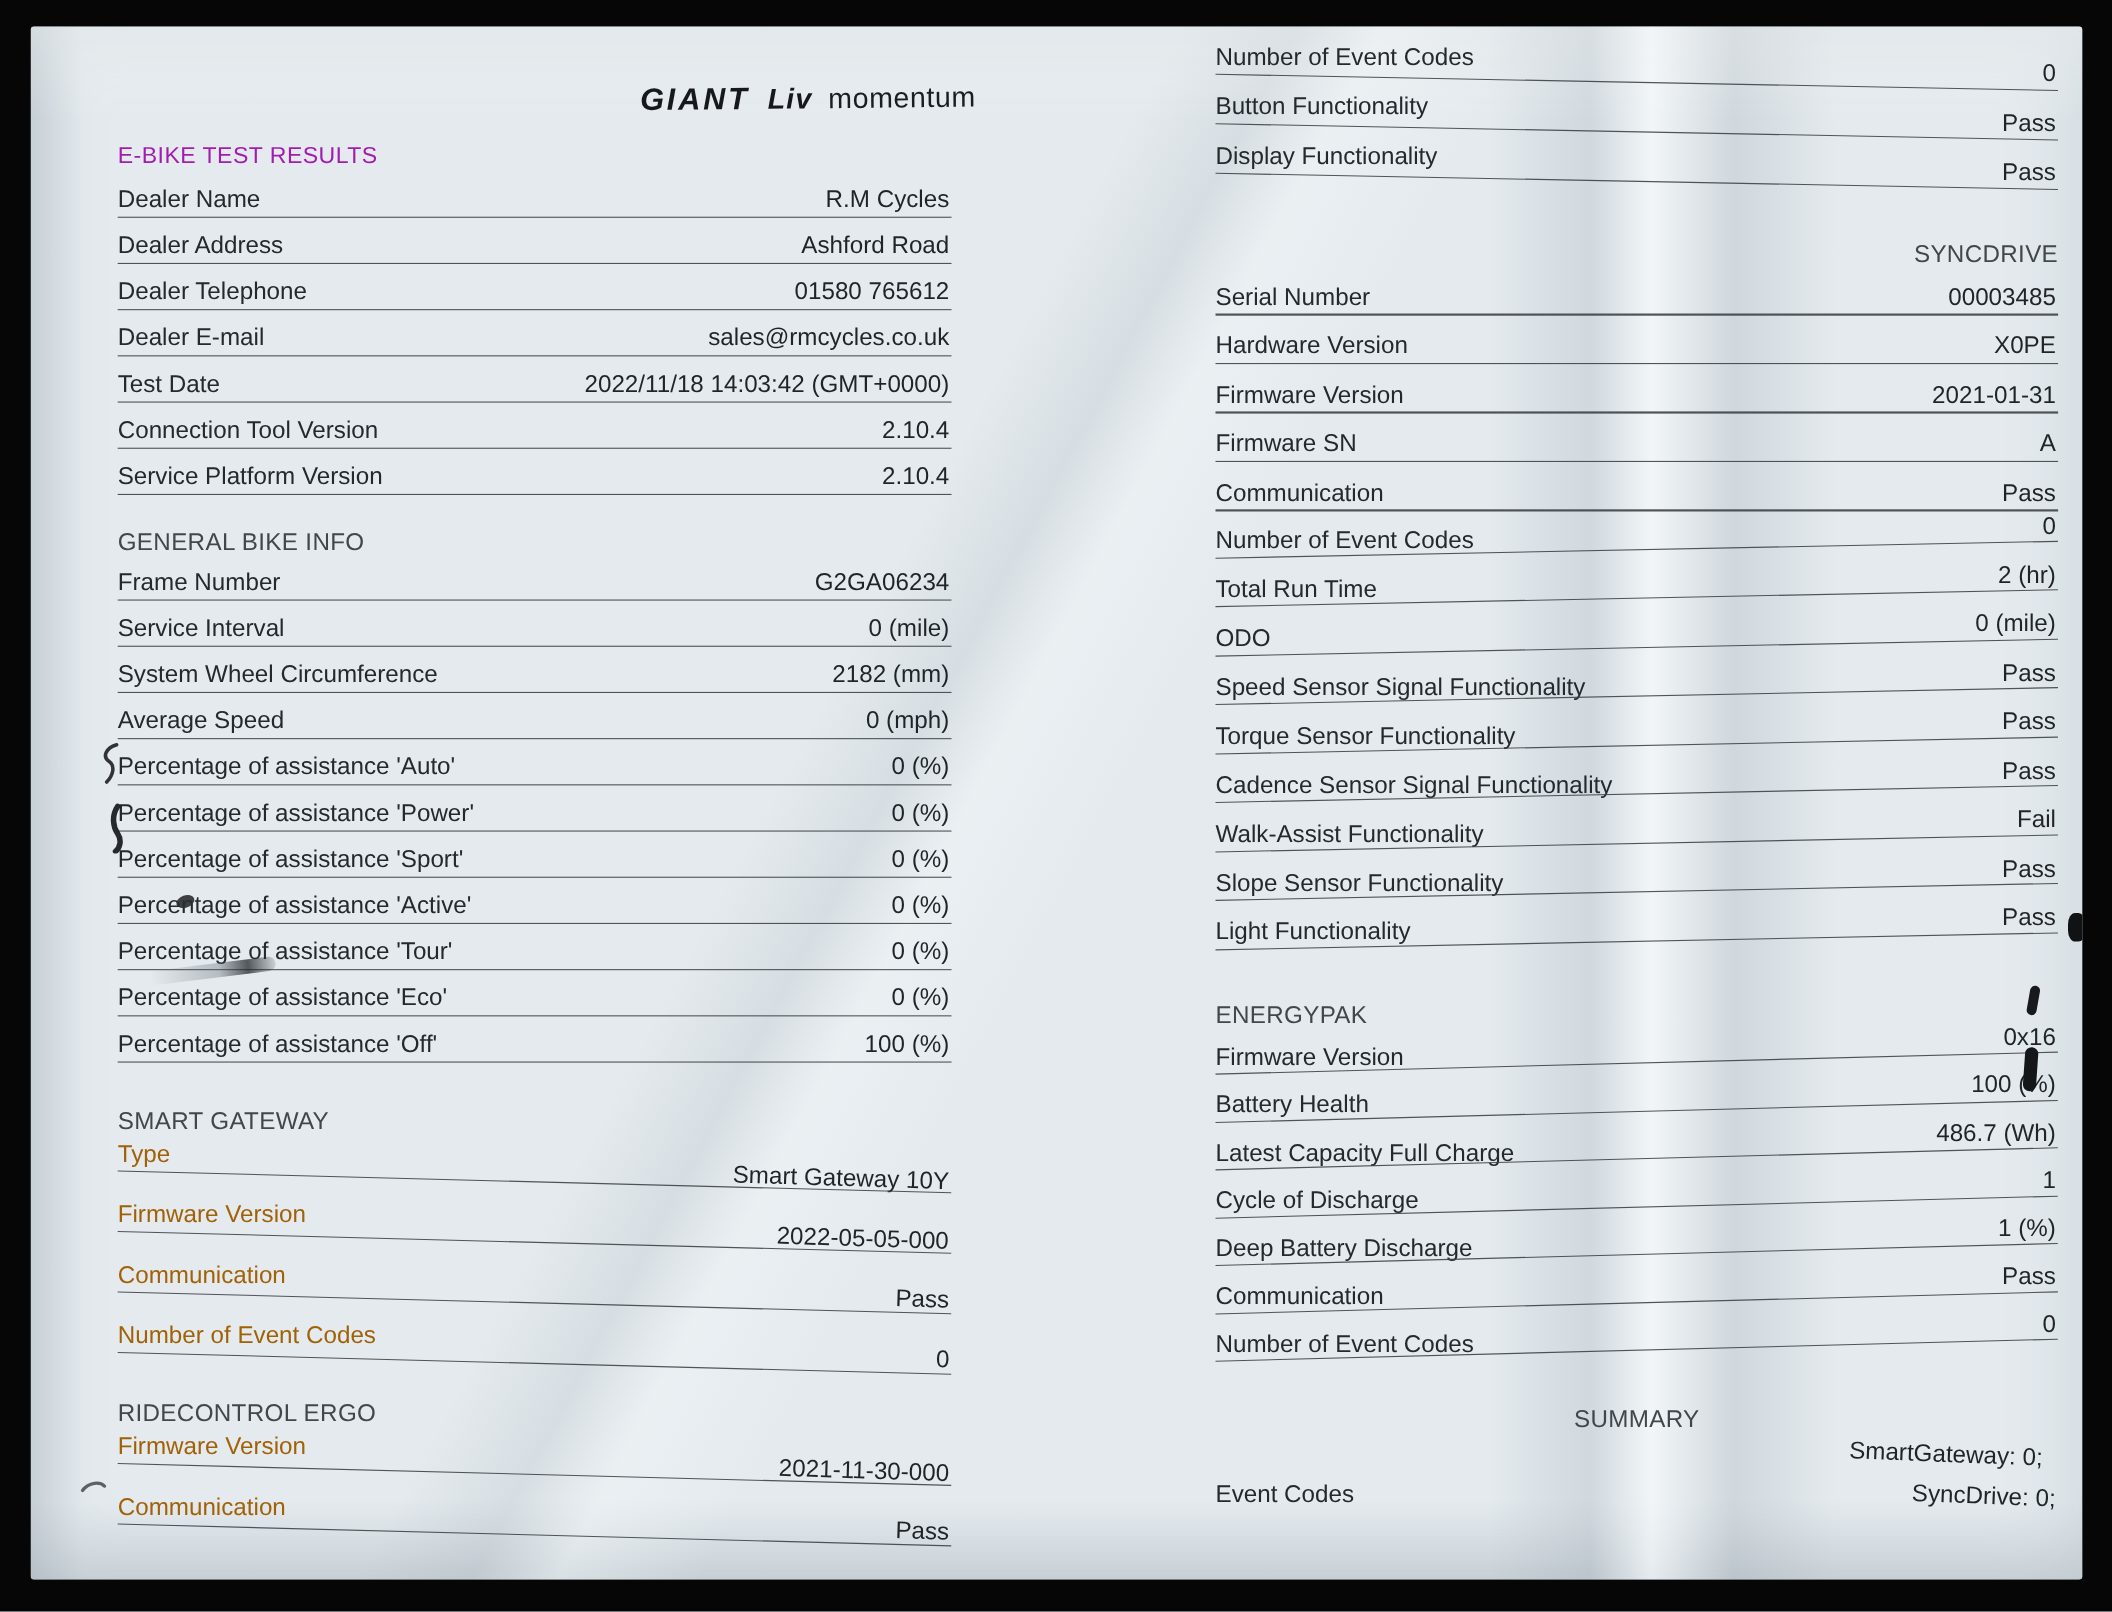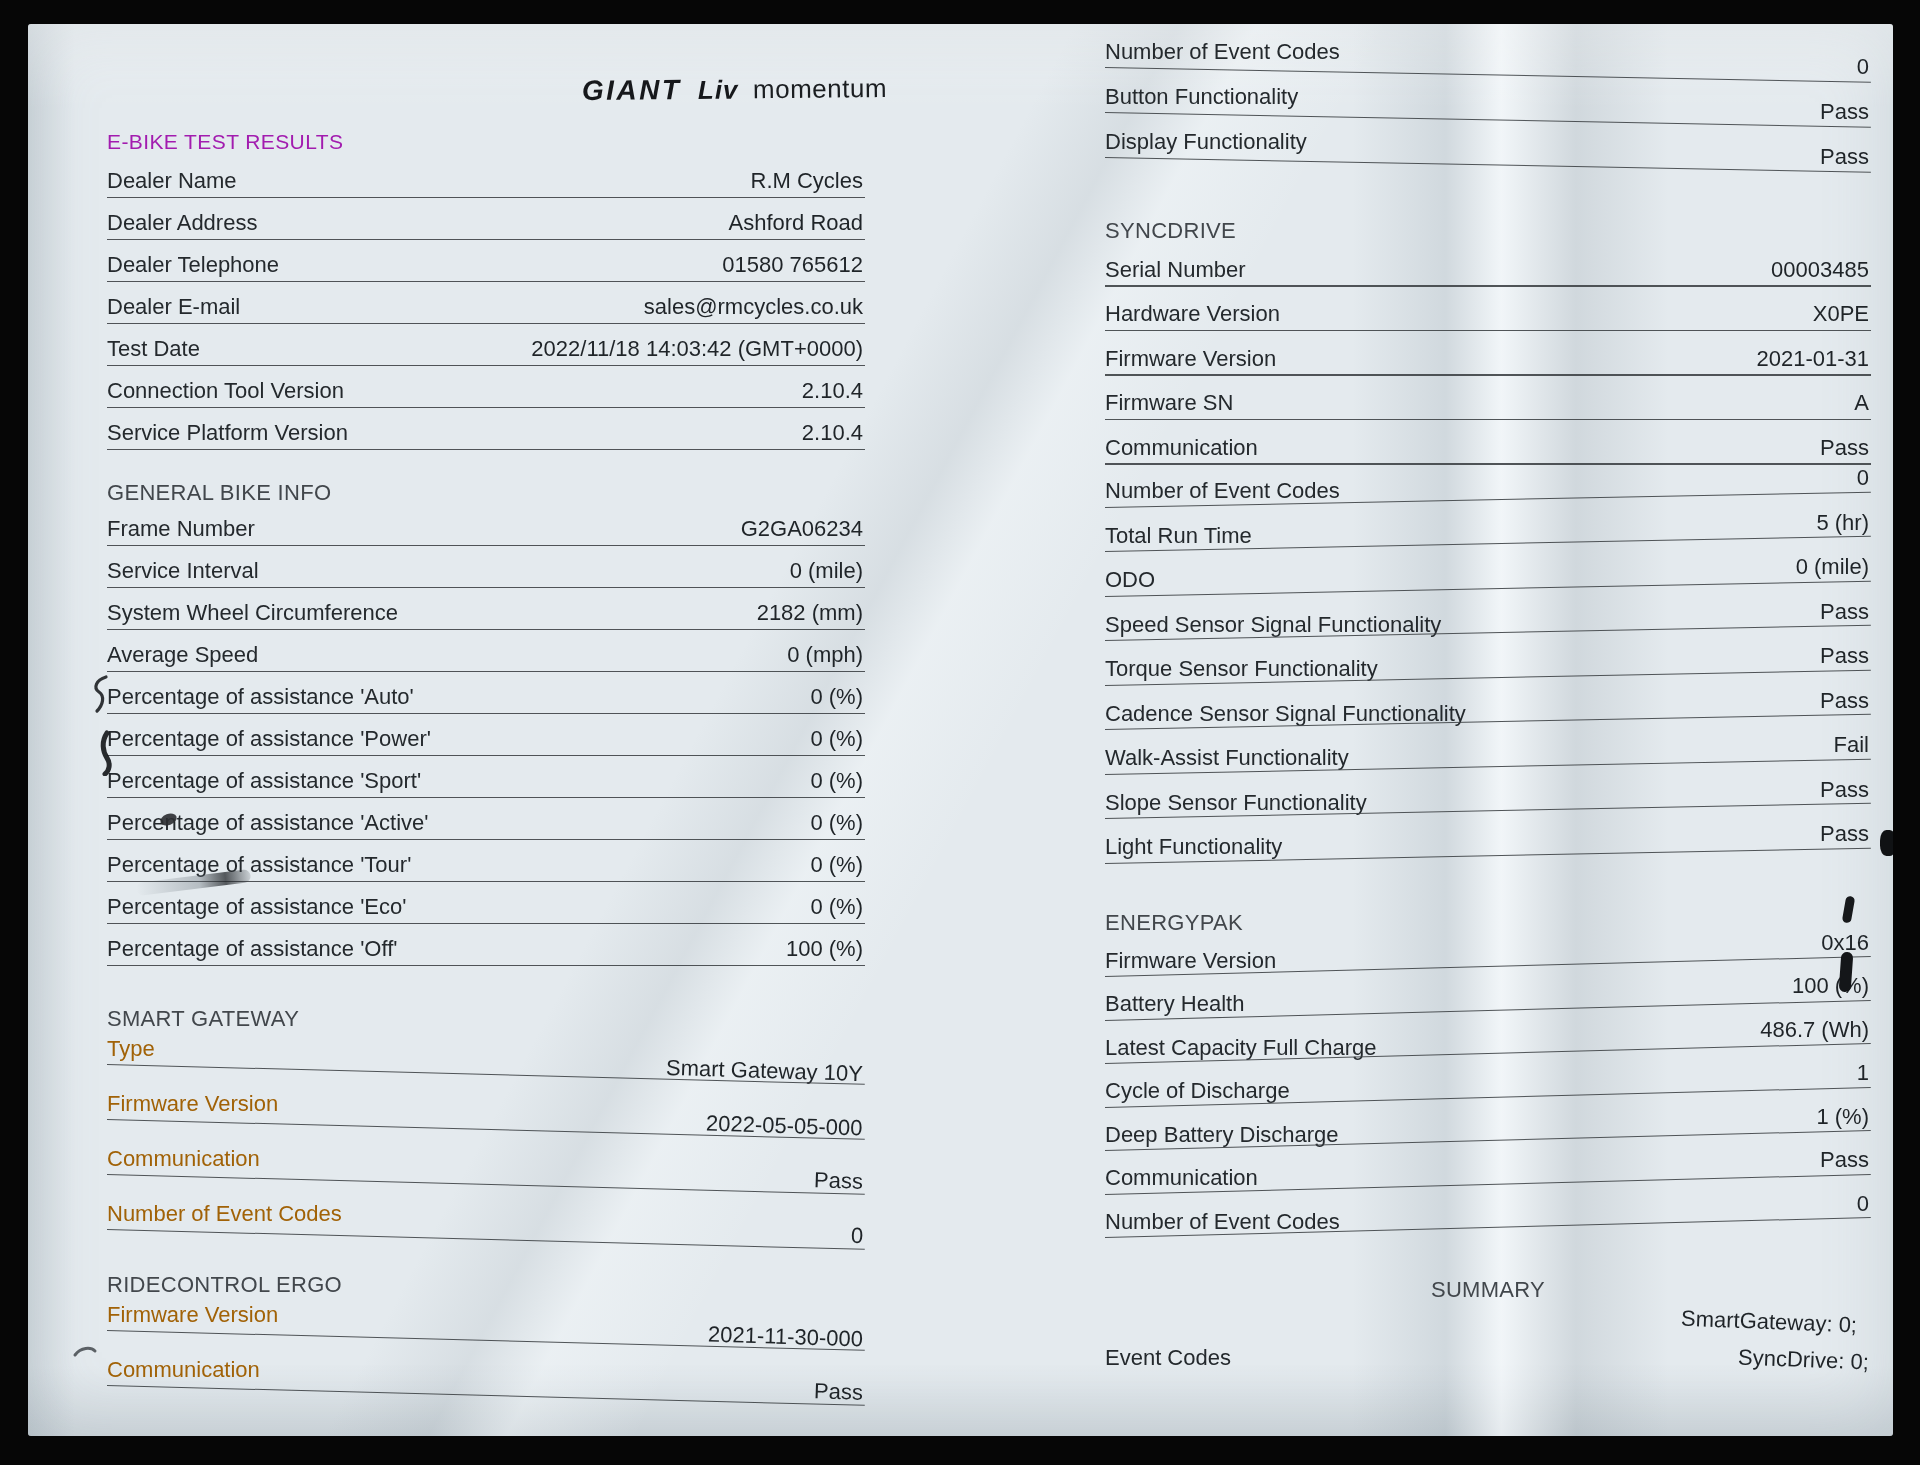--- a/index.html
+++ b/index.html
@@ -40,21 +40,21 @@
   .lg-giant    { font-size: 28px; font-weight: 800; font-style: italic; letter-spacing: 2.5px; }
   .lg-liv      { font-size: 26px; font-weight: 700; font-style: italic; margin-left: 12px; letter-spacing: 1px; }
   .lg-momentum { font-size: 26px; font-weight: 400; margin-left: 10px; letter-spacing: 0.5px; color: #1b1e21; }
 
   .title { margin-top: 22px; height: 28px; font-size: 21px; color: #a21caf; letter-spacing: 0.4px; }
 
   .sec { font-size: 22px; color: #42474c; letter-spacing: 0.3px; height: 26px; line-height: 26px; }
   .mt-gen  { margin-top: 28px; }
   .mt-sg   { margin-top: 38px; }
   .mt-rc   { margin-top: 20px;  }
-  .mt-sync { margin-top: 46px; }
+  .mt-sync { margin-top: 46px; text-align: right; }
   .mt-ep   { margin-top: 43px; }
   .mt-sum  { margin-top: 36px; text-align: center; }
   .rt-first { margin-top: 13px; }
 
   .r { position: relative; height: 42px; font-size: 22px; }
   .r .lbl { position: absolute; left: 0;  bottom: 6px; color: #24292d; white-space: nowrap; }
   .r .val { position: absolute; right: 2px; bottom: 6px; color: #1f2428; white-space: nowrap; }
   .r .ln  { position: absolute; left: 0; right: 0; bottom: 2px; height: 1.4px; background: rgba(62,66,70,0.9); }
 
   
@@ -288,21 +288,21 @@
       <span class="val">Pass</span>
       <i class="ln"></i>
     </div>
     <div class="r rs ru">
       <span class="lbl">Number of Event Codes</span>
       <span class="val">0</span>
       <i class="ln"></i>
     </div>
     <div class="r rs ru">
       <span class="lbl">Total Run Time</span>
-      <span class="val">5 (hr)</span>
+      <span class="val">2 (hr)</span>
       <i class="ln"></i>
     </div>
     <div class="r rs ru">
       <span class="lbl">ODO</span>
       <span class="val">0 (mile)</span>
       <i class="ln"></i>
     </div>
     <div class="r rs ru">
       <span class="lbl">Speed Sensor Signal Functionality</span>
       <span class="val">Pass</span>

